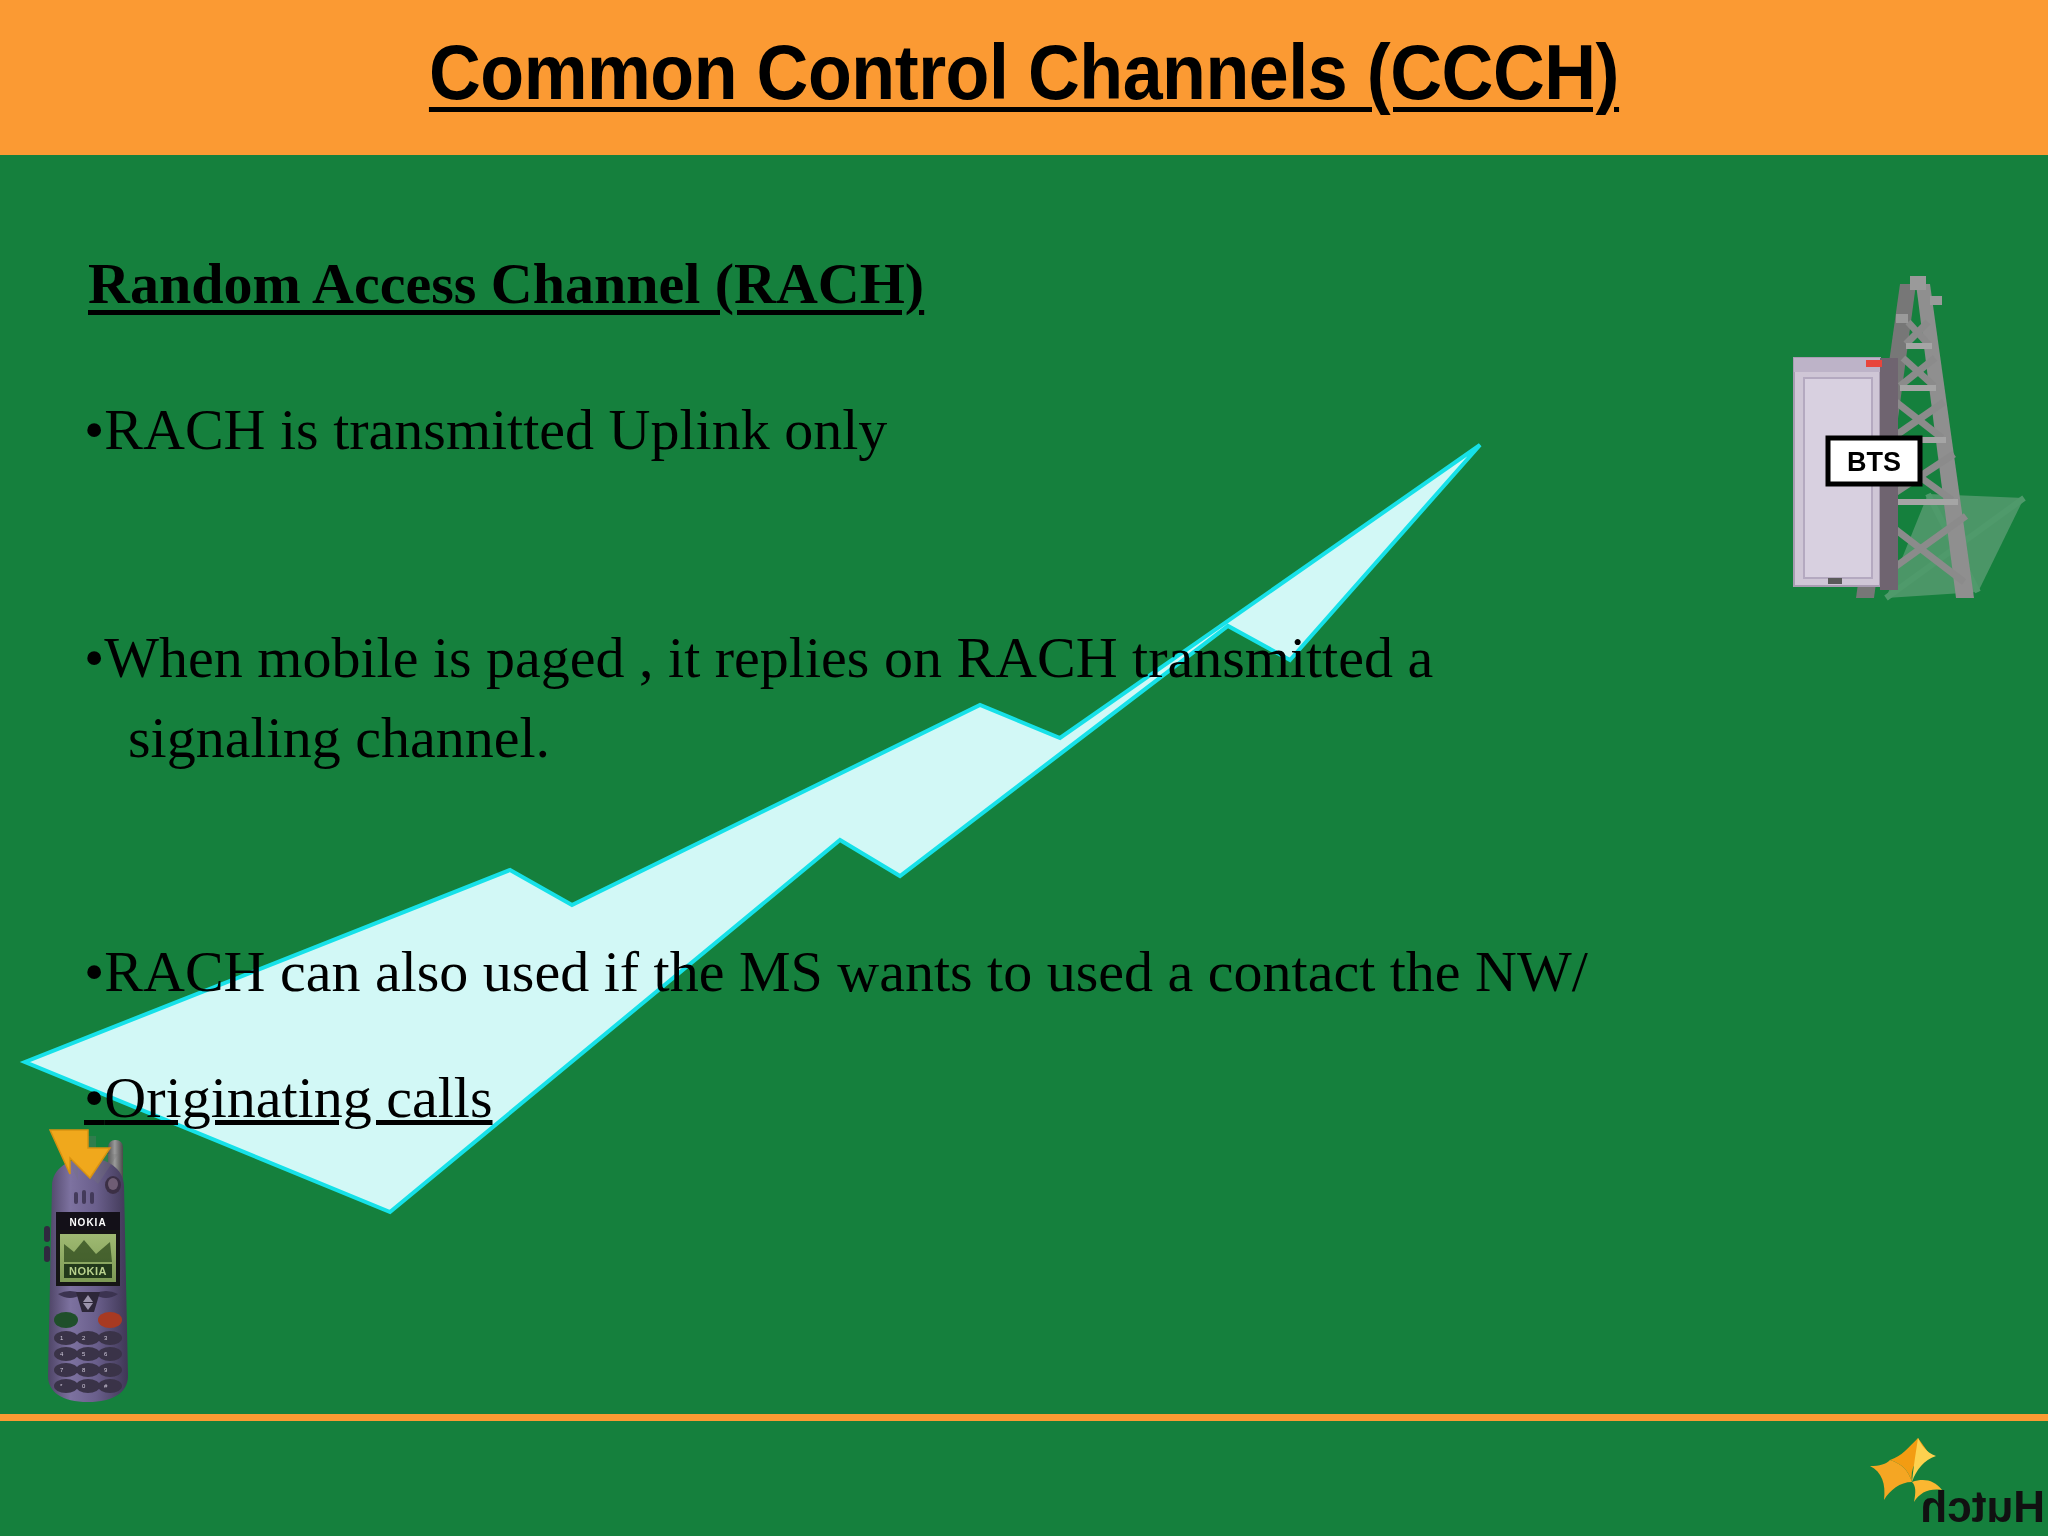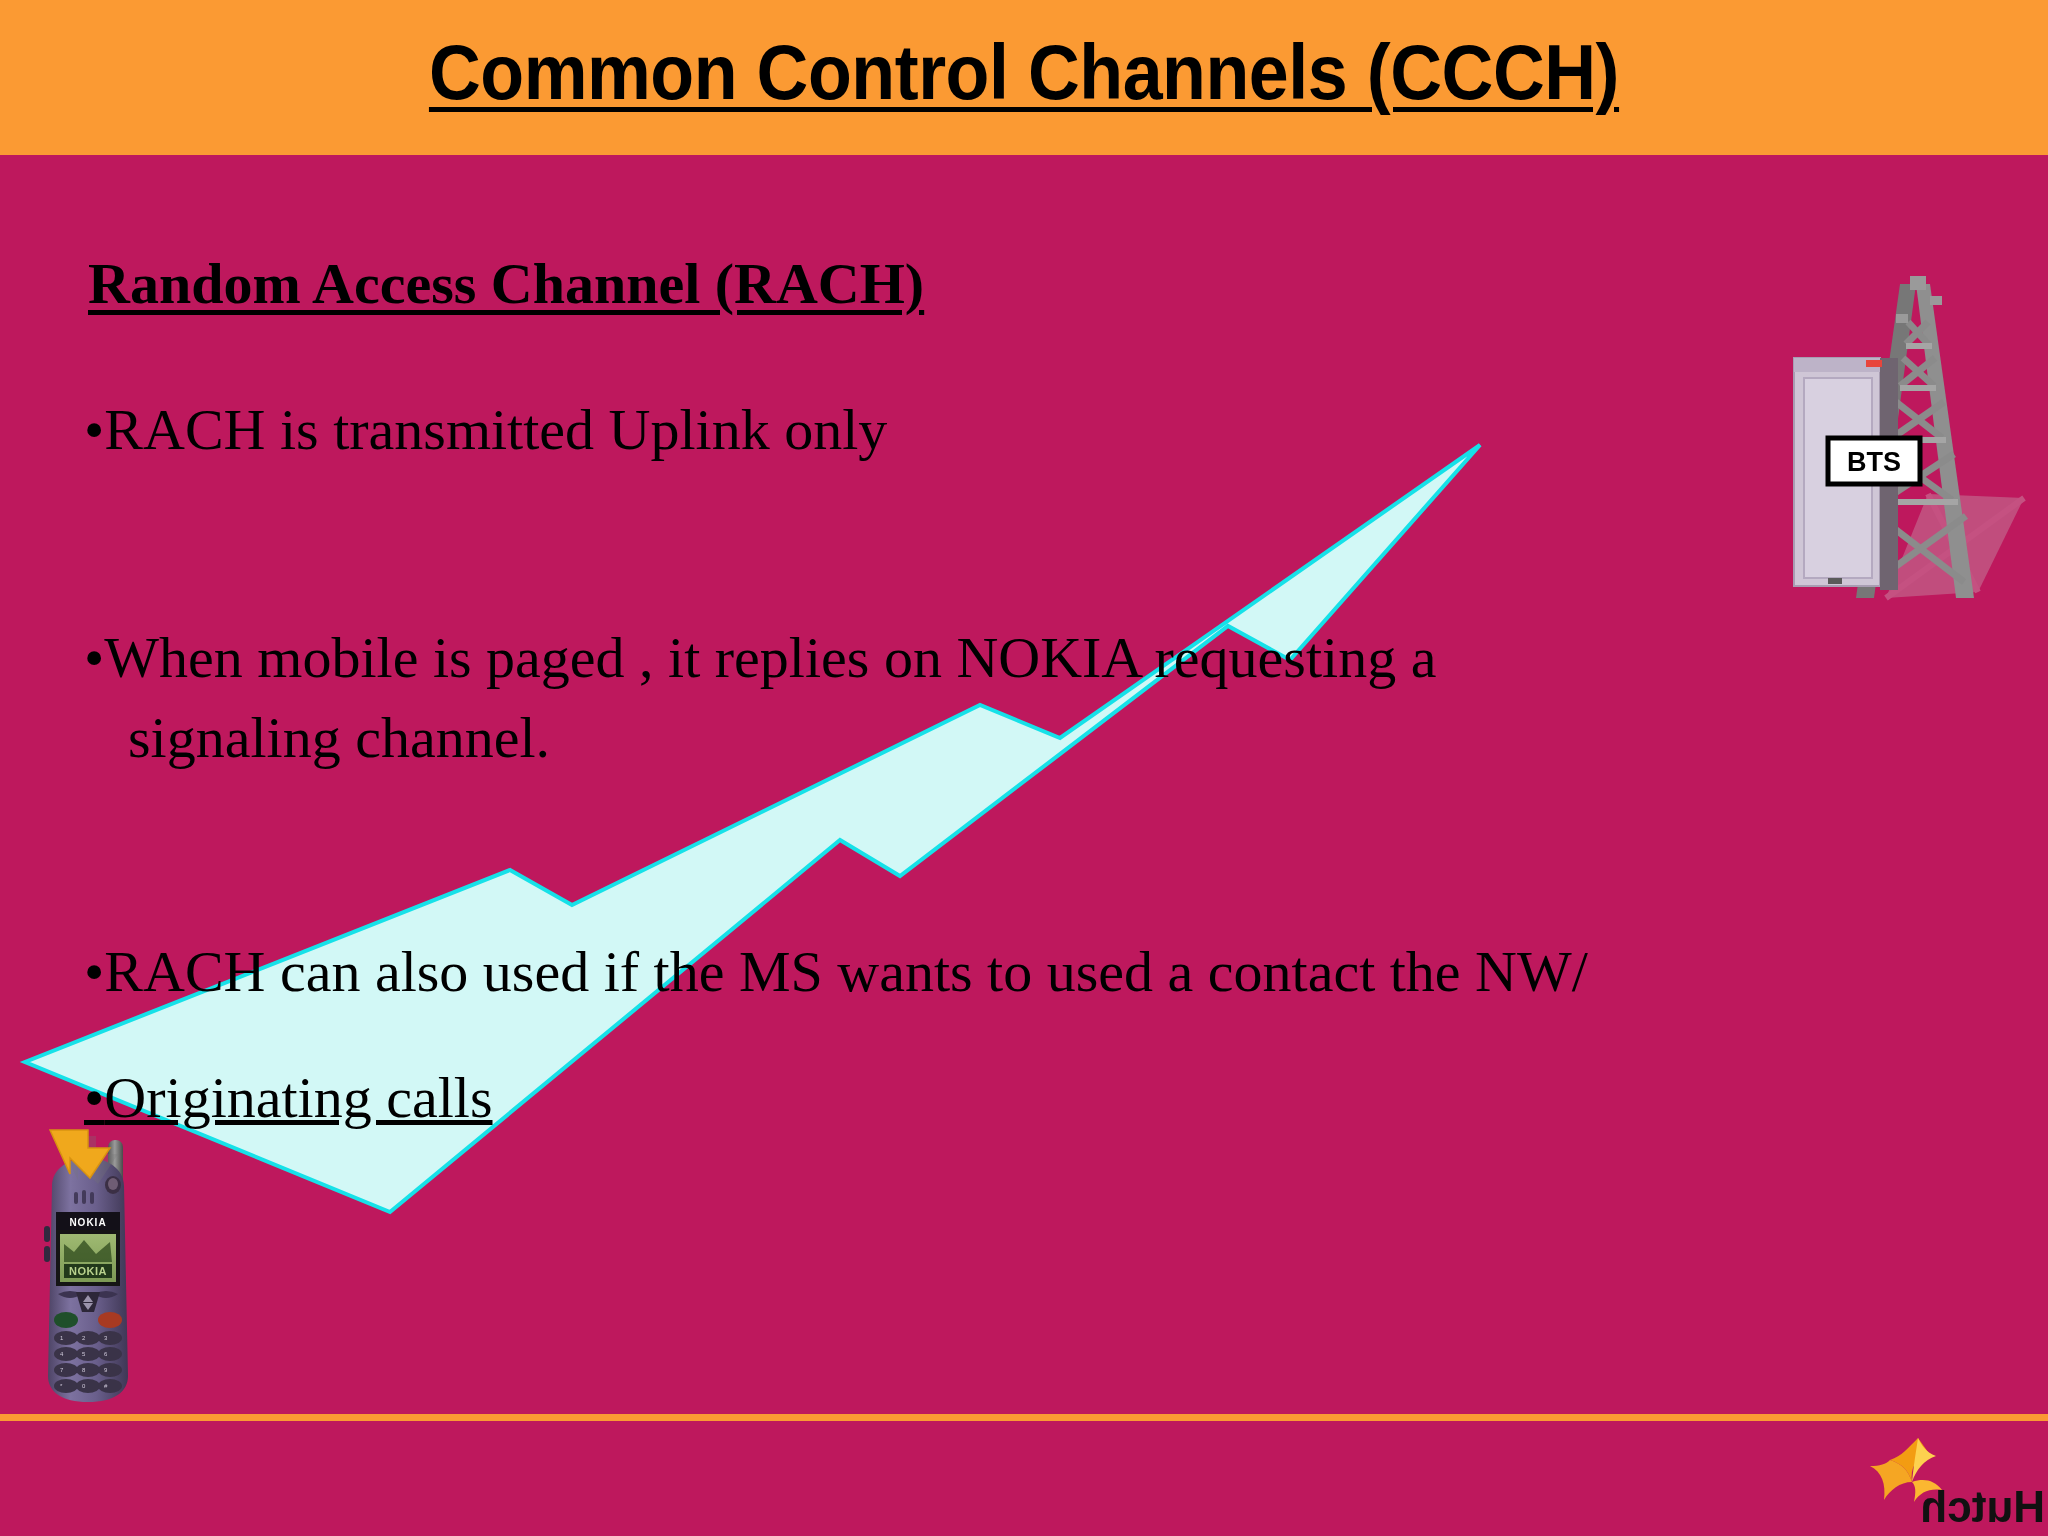--- a/index.html
+++ b/index.html
@@ -14,21 +14,21 @@
     overflow: hidden;
     font-family: "Liberation Serif", "DejaVu Serif", serif;
   }
 
   
   #slide {
     position: absolute;
     left: 0; top: 0;
     width: 2048px;
     height: 1536px;
-    background: #be185d;
+    background: #15803d;
   }
 
   
   #title-banner {
     position: absolute;
     left: 0; top: 0;
     width: 2048px;
     height: 155px;
     background: #fb9a33;
     z-index: 5;
@@ -232,21 +232,21 @@
     </g>
     <text x="96" y="209" text-anchor="middle" font-family="Liberation Sans, DejaVu Sans, sans-serif" font-size="27" font-weight="bold" fill="#000000">BTS</text>
   </svg>
 
   <div id="body-text">
 
     <div class="subhead">Random Access Channel (RACH)</div>
 
     <div class="bullet-line b1"><span class="bullet-dot">•</span><span>RACH is transmitted Uplink only</span></div>
 
-    <div class="bullet-line b2"><span class="bullet-dot">•</span><span>When mobile is paged , it replies on NOKIA requesting a</span></div>
+    <div class="bullet-line b2"><span class="bullet-dot">•</span><span>When mobile is paged , it replies on RACH transmitted a</span></div>
 
     <div class="bullet-line b2b">signaling channel.</div>
 
     <div class="bullet-line b3"><span class="bullet-dot">•</span><span>RACH can also used if the MS wants to used a contact the NW/</span></div>
 
     <div class="bullet-line b4"><span class="bullet-dot">•</span><span>Originating calls</span></div>
   </div>
 
   <svg id="mobile-graphic" viewBox="0 0 140 270">
     <defs>

